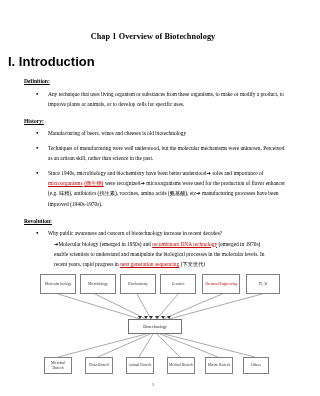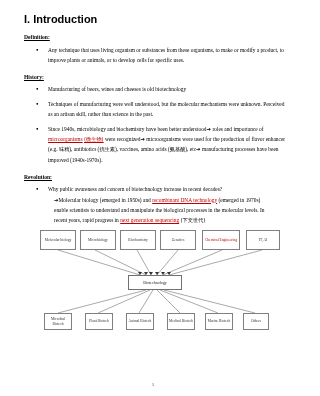--- a/index.html
+++ b/index.html
@@ -26,24 +26,24 @@
     text-align: center;
     font-weight: bold;
     font-size: 8.2px;
     letter-spacing: 0.1px;
     margin: 0;
     padding-top: 32px;
   }
   .section-heading {
     font-family: "Liberation Sans", "DejaVu Sans", sans-serif;
     font-weight: bold;
-    font-size: 11px;
+    font-size: 13px;
     margin: 0;
     padding-top: 13px;
-    padding-left: 24px;
+    padding-left: 8px;
   }
   .sub-heading {
     font-weight: bold;
     font-size: 5.6px;
     text-decoration: underline;
     margin: 0;
     padding-top: 9px;
     padding-left: 24px;
   }
   ul.bullets {
@@ -131,20 +131,21 @@
     text-align: center;
     font-size: 5px;
     color: #444444;
   }
 </style>
 </head>
 <body>
 
 <div class="page">
 
+  <div class="doc-title">Chap 1 Overview of Biotechnology</div>
 
   <div class="section-heading">I.  Introduction</div>
 
   <div class="sub-heading">Definition:</div>
 
   <ul class="bullets">
     <li>Any technique that uses living organism or substances from these organisms, to make or modify a product, to improve plants or animals, or to develop cells for specific uses.</li>
   </ul>
 
   <div class="sub-heading">History:</div>

